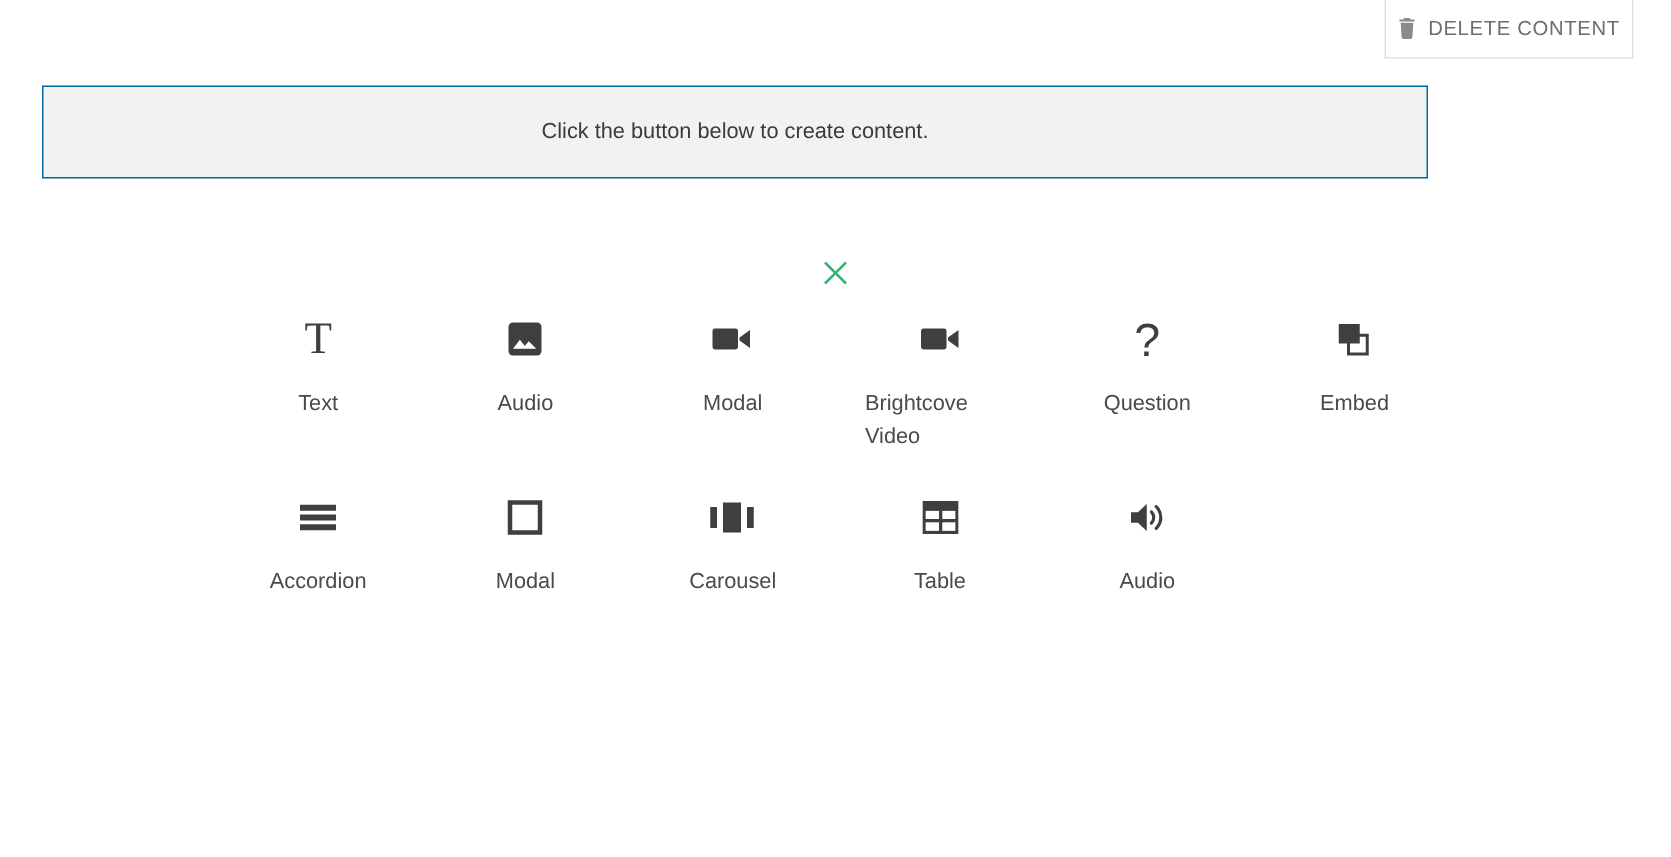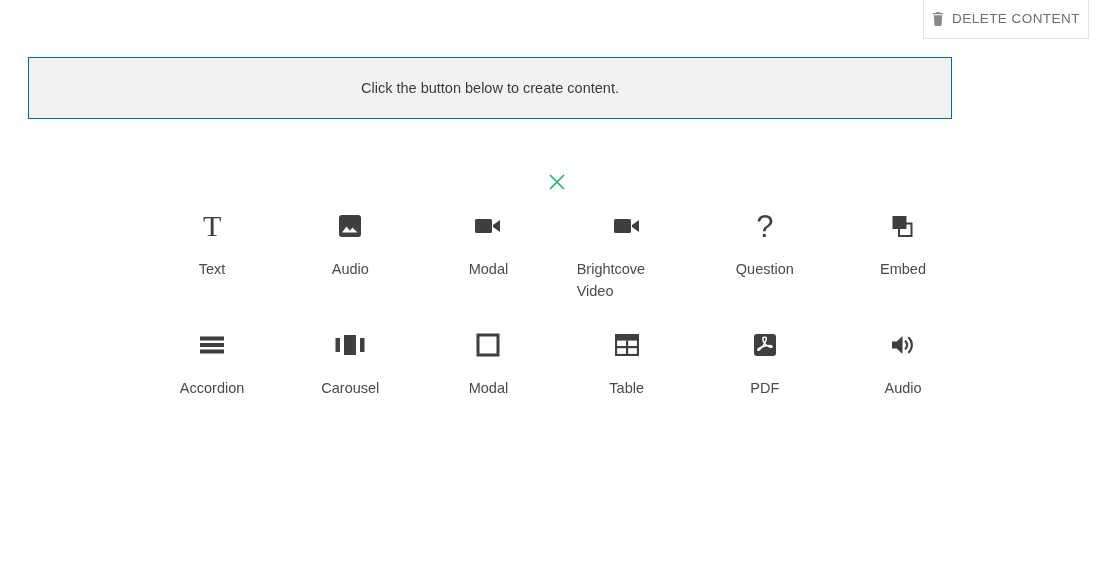--- a/index.html
+++ b/index.html
@@ -241,59 +241,50 @@
         <rect x="1" y="1.5" width="24" height="4" fill="#3f3f3f"></rect>
         <rect x="1" y="8" width="24" height="4" fill="#3f3f3f"></rect>
         <rect x="1" y="14.5" width="24" height="4" fill="#3f3f3f"></rect>
       </svg>
     </span>
     <span class="tile-label">Accordion</span>
   </div>
 
   <div class="content-tile">
     <span class="tile-icon">
+      <svg width="24" height="24" viewBox="0 0 24 24" xmlns="http://www.w3.org/2000/svg">
+        <rect x="2" y="2" width="20" height="20" fill="none" stroke="#3f3f3f" stroke-width="3"></rect>
+      </svg>
+    </span>
+    <span class="tile-label">Modal</span>
+  </div>
+
+  <div class="content-tile">
+    <span class="tile-icon">
       <svg width="30" height="22" viewBox="0 0 30 22" xmlns="http://www.w3.org/2000/svg">
         <rect x="0.5" y="4" width="4.5" height="14" fill="#3f3f3f"></rect>
         <rect x="9" y="1" width="12" height="20" fill="#3f3f3f"></rect>
         <rect x="25" y="4" width="4.5" height="14" fill="#3f3f3f"></rect>
       </svg>
     </span>
     <span class="tile-label">Carousel</span>
-  </div>
-
-  <div class="content-tile">
-    <span class="tile-icon">
-      <svg width="24" height="24" viewBox="0 0 24 24" xmlns="http://www.w3.org/2000/svg">
-        <rect x="2" y="2" width="20" height="20" fill="none" stroke="#3f3f3f" stroke-width="3"></rect>
-      </svg>
-    </span>
-    <span class="tile-label">Modal</span>
   </div>
 
   <div class="content-tile">
     <span class="tile-icon">
       <svg width="24" height="22" viewBox="0 0 24 22" xmlns="http://www.w3.org/2000/svg">
         <rect x="1" y="1" width="22" height="20" fill="none" stroke="#3f3f3f" stroke-width="2.2"></rect>
         <rect x="1" y="1" width="22" height="5.6" fill="#3f3f3f"></rect>
         <rect x="11" y="6.5" width="2.2" height="15" fill="#3f3f3f"></rect>
         <rect x="1" y="12" width="22" height="2.2" fill="#3f3f3f"></rect>
       </svg>
     </span>
     <span class="tile-label">Table</span>
   </div>
 
-  <div class="content-tile">
-    <span class="tile-icon">
-      <svg width="26" height="26" viewBox="0 0 26 26" xmlns="http://www.w3.org/2000/svg">
-        <rect x="2" y="2" width="22" height="22" rx="3" fill="#3f3f3f"></rect>
-        <path d="M13.4 5.2c1 0 1 1.7.6 3-.5 1.6-1.6 3.6-2.7 5.2-1.3 1.9-3 3.8-4.2 4.6-.8.5-1.5.3-1.2-.5.4-1 2.4-2 4.6-2.7 2.3-.7 5.3-1.2 7.2-1.2 1.5 0 2.4.3 2.4.9 0 .7-1.2.9-2.4.5-1.8-.5-4-2.1-5.3-3.9-1-1.4-1.6-3.1-1.6-4.6 0-.8.3-1.3 1-1.3z" fill="none" stroke="#ffffff" stroke-width="1.5" stroke-linejoin="round"></path>
-      </svg>
-    </span>
-    <span class="tile-label">PDF</span>
-  </div>
 
   <div class="content-tile">
     <span class="tile-icon">
       <svg width="26" height="24" viewBox="0 0 26 24" xmlns="http://www.w3.org/2000/svg">
         <path d="M2 8.5h4.6L12.5 3v18l-5.9-5.5H2z" fill="#3f3f3f"></path>
         <path d="M15.6 8.2a5.4 5.4 0 0 1 0 7.6" fill="none" stroke="#3f3f3f" stroke-width="2.1" stroke-linecap="round"></path>
         <path d="M18.8 4.8a10 10 0 0 1 0 14.4" fill="none" stroke="#3f3f3f" stroke-width="2.1" stroke-linecap="round"></path>
       </svg>
     </span>
     <span class="tile-label">Audio</span>

